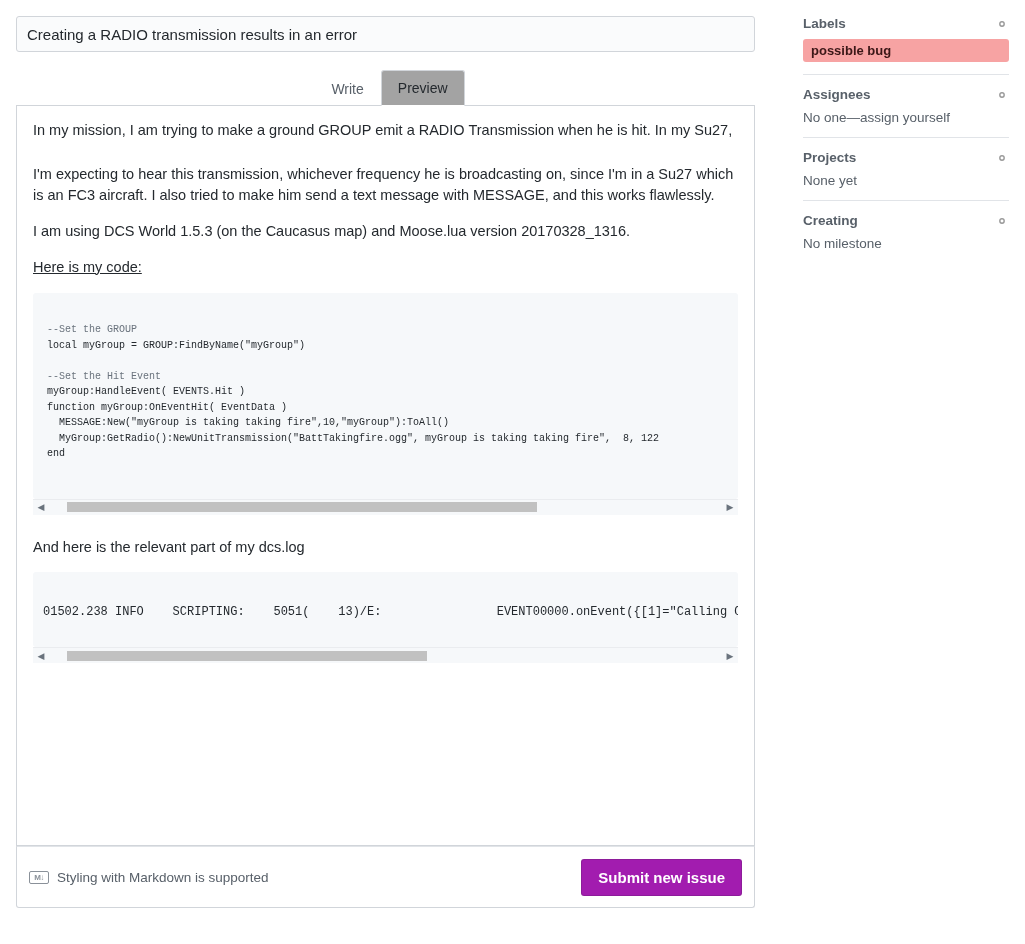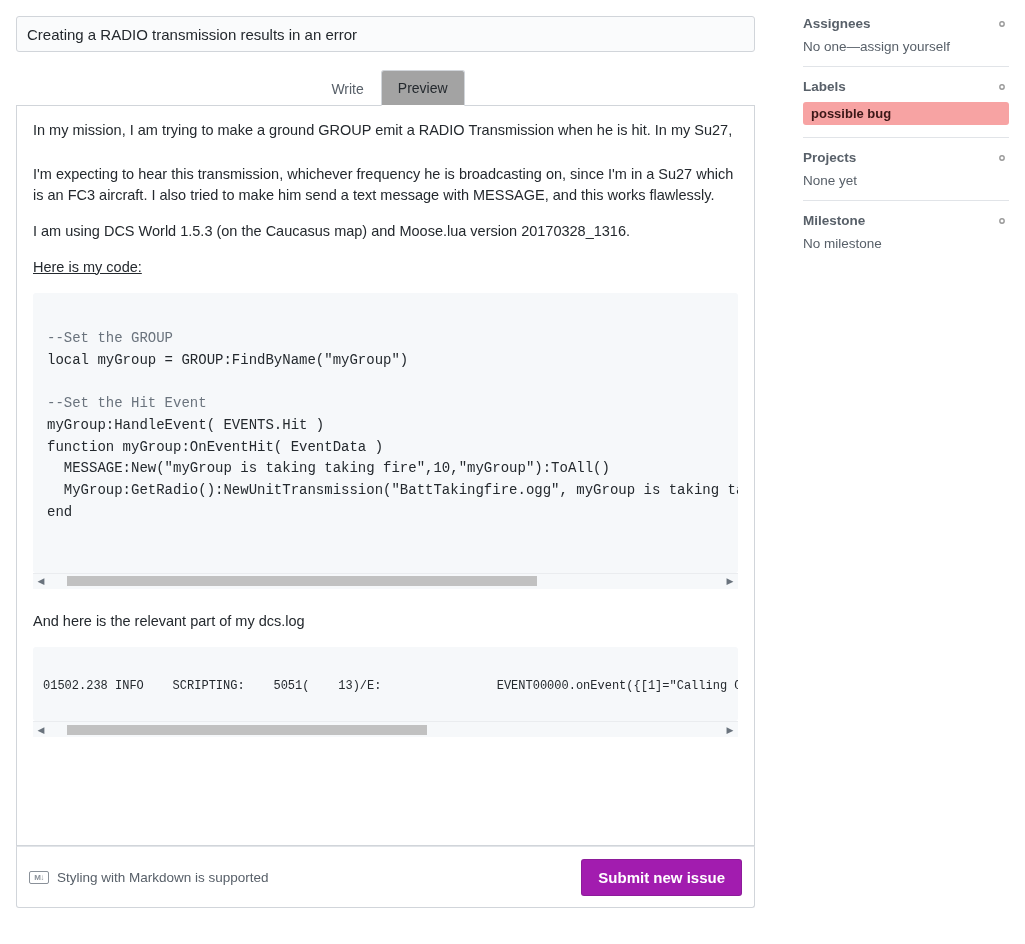--- a/index.html
+++ b/index.html
@@ -85,21 +85,21 @@
     color: #24292e;
   }
   .para.tight { margin-bottom: 0; }
 
   .codeblock {
     background: #f6f8fa;
     border-radius: 3px;
     padding: 14px 14px 6px 14px;
     margin: 14px 0 0 0;
     font-family: "Liberation Mono", monospace;
-    font-size: 14px;
+    font-size: 10px;
     line-height: 1.55;
     white-space: pre;
     overflow: hidden;
     position: relative;
     color: #24292e;
   }
   .codeblock .codeinner { display: block; }
   .c { color: #6a737d; }
 
   .scrollbar {
@@ -286,52 +286,52 @@
       </div>
       <button class="submit-btn">Submit new issue</button>
     </div>
 
   </div>
 
   <div class="sidebar">
 
     <div class="side-section">
       <div class="side-head">
+        <span>Labels</span>
+        <svg class="gear" viewBox="0 0 16 16">
+          <path fill="#999" d="M8 4.7a3.3 3.3 0 1 0 0 6.6 3.3 3.3 0 0 0 0-6.6zm0 5a1.7 1.7 0 1 1 0-3.4 1.7 1.7 0 0 1 0 3.4z"></path>
+        </svg>
+      </div>
+      <span class="label-chip">possible bug</span>
+    </div>
+
+    <div class="side-section">
+      <div class="side-head">
         <span>Assignees</span>
         <svg class="gear" viewBox="0 0 16 16">
           <path fill="#999" d="M8 4.7a3.3 3.3 0 1 0 0 6.6 3.3 3.3 0 0 0 0-6.6zm0 5a1.7 1.7 0 1 1 0-3.4 1.7 1.7 0 0 1 0 3.4z"></path>
           <path fill="#999" d="M14 7h-1.1a5 5 0 0 0-.5-1.3l.8-.8-1.4-1.4-.8.8A5 5 0 0 0 9.7 3V2H6.3v1a5 5 0 0 0-1.3.5l-.8-.8L2.8 4.9l.8.8A5 5 0 0 0 3.1 7H2v3.4h1.1c.1.5.3.9.5 1.3l-.8.8 1.4 1.4.8-.8c.4.2.8.4 1.3.5V15h3.4v-1.4c.5-.1.9-.3 1.3-.5l.8.8 1.4-1.4-.8-.8c.2-.4.4-.8.5-1.3H14V7z" opacity="0"></path>
         </svg>
       </div>
       <div class="side-text">No one—assign yourself</div>
-    </div>
-
-    <div class="side-section">
-      <div class="side-head">
-        <span>Labels</span>
-        <svg class="gear" viewBox="0 0 16 16">
-          <path fill="#999" d="M8 4.7a3.3 3.3 0 1 0 0 6.6 3.3 3.3 0 0 0 0-6.6zm0 5a1.7 1.7 0 1 1 0-3.4 1.7 1.7 0 0 1 0 3.4z"></path>
-        </svg>
-      </div>
-      <span class="label-chip">possible bug</span>
     </div>
 
     <div class="side-section">
       <div class="side-head">
         <span>Projects</span>
         <svg class="gear" viewBox="0 0 16 16">
           <path fill="#999" d="M8 4.7a3.3 3.3 0 1 0 0 6.6 3.3 3.3 0 0 0 0-6.6zm0 5a1.7 1.7 0 1 1 0-3.4 1.7 1.7 0 0 1 0 3.4z"></path>
         </svg>
       </div>
       <div class="side-text">None yet</div>
     </div>
 
     <div class="side-section">
       <div class="side-head">
-        <span>Milestone</span>
+        <span>Creating</span>
         <svg class="gear" viewBox="0 0 16 16">
           <path fill="#999" d="M8 4.7a3.3 3.3 0 1 0 0 6.6 3.3 3.3 0 0 0 0-6.6zm0 5a1.7 1.7 0 1 1 0-3.4 1.7 1.7 0 0 1 0 3.4z"></path>
         </svg>
       </div>
       <div class="side-text">No milestone</div>
     </div>
 
   </div>
 </div>
 

